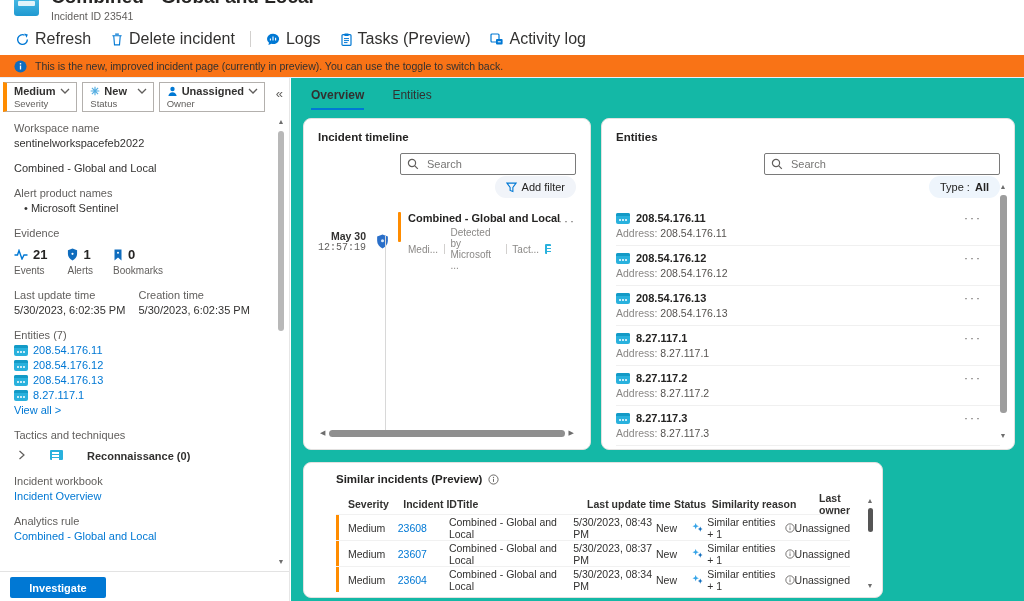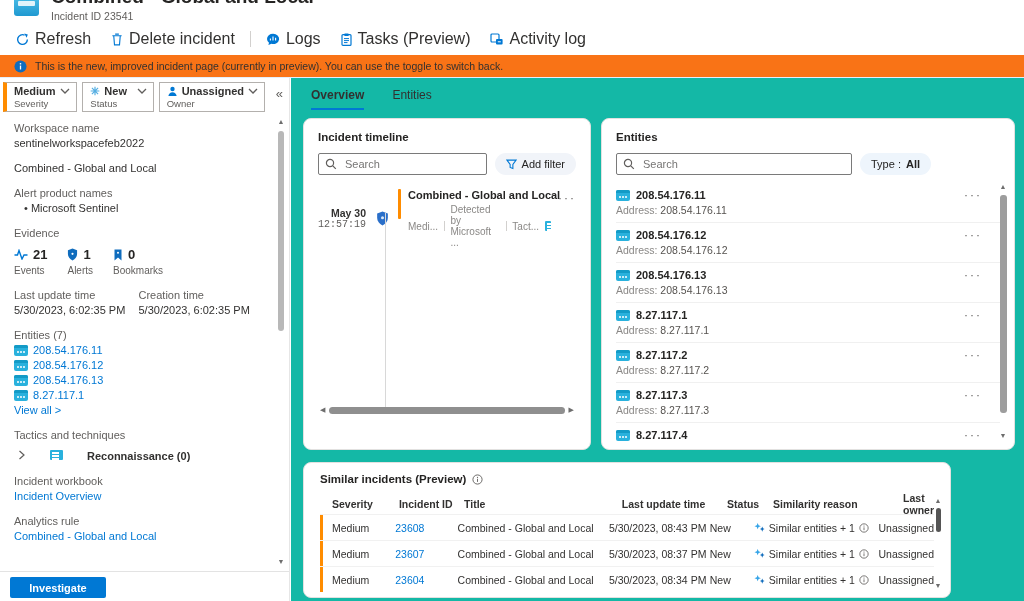--- a/index.html
+++ b/index.html
@@ -79,21 +79,21 @@
   
   .main { position:absolute; left:291px; top:78px; right:0; bottom:0; background:#14b8a6; }
   .tabs { position:absolute; left:20px; top:10px; display:flex; gap:28px; }
   .tab { font-size:12px; padding-bottom:6px; cursor:pointer; color:#323130; }
   .tab.active { font-weight:bold; border-bottom:2px solid #0078d4; }
 
   .card { position:absolute; background:#fff; border:1px solid #e2e1e0; border-radius:8px; }
   .card-title { font-weight:bold; font-size:11.5px; color:#252423; }
 
   .timeline-card { left:12px; top:40px; width:288px; height:332px; padding:12px 14px; overflow:hidden; }
-  .search-row { display:flex; gap:8px; margin-top:10px; align-items:flex-start; }
+  .search-row { display:flex; gap:1px; margin-top:10px; align-items:flex-end;flex-direction:column; }
   .search-wrap { position:relative; flex:1; }
   .search-wrap input { width:100%; height:22px; border:1px solid #7a7a7a; border-radius:2px;
     padding:0 6px 0 26px; font-size:11px; font-family:"Liberation Sans",sans-serif; color:#323130; background:#fff; }
   .search-wrap input::placeholder { color:#767574; }
   .search-wrap .sicon { position:absolute; left:7px; top:5px; }
   .pill { display:flex; align-items:center; gap:5px; height:22px; padding:0 11px; border-radius:11px;
     background:#f1f4f9; font-size:11px; color:#252423; cursor:pointer; white-space:nowrap; }
 
   .tl-body { position:relative; margin-top:14px; height:228px; }
   .tl-line { position:absolute; left:67px; top:24px; bottom:6px; width:1px; background:#d8d8d8; }
@@ -120,21 +120,21 @@
   .ent-item { height:40px; padding-top:6px; border-bottom:1px solid #f0f0f0; }
   .ent-item.last { border-bottom:none; }
   .ent-name-row { display:flex; align-items:center; gap:6px; }
   .ent-name { font-weight:bold; font-size:11px; color:#252423; }
   .ent-name-row .more-dots { margin-left:auto; margin-right:18px; }
   .ent-addr { margin-top:3px; font-size:10.5px; color:#8a8886; }
   .ent-addr .val { color:#55524f; }
   .ent-scroll { right:5px; top:64px; bottom:10px; }
   .ent-scroll .thumb { top:12px; height:218px; background:#9d9d9d; width:7px; }
 
-  .similar-card { left:12px; top:384px; width:648px; height:136px; padding:10px 16px; overflow:hidden; }
+  .similar-card { left:12px; top:384px; width:580px; height:136px; padding:10px 32px; overflow:hidden; }
   .sim-title-row { display:flex; align-items:center; gap:6px; }
   .sim-table { margin-top:9px; }
   .sim-hrow, .sim-row { display:flex; align-items:center; }
   .sim-hrow { font-weight:bold; font-size:10.5px; height:20px; }
   .sim-row { height:26px; border-top:1px solid #f1f1f1; font-size:10.5px; }
   .c-sev { width:82px; display:flex; align-items:center; height:100%; }
   .sim-hrow .c-sev { padding-left:12px; }
   .c-sev .bar { width:3px; height:100%; background:#ff8c00; margin-right:9px; flex:none; }
   .c-id { width:68px; }
   .c-title { width:165px; }

